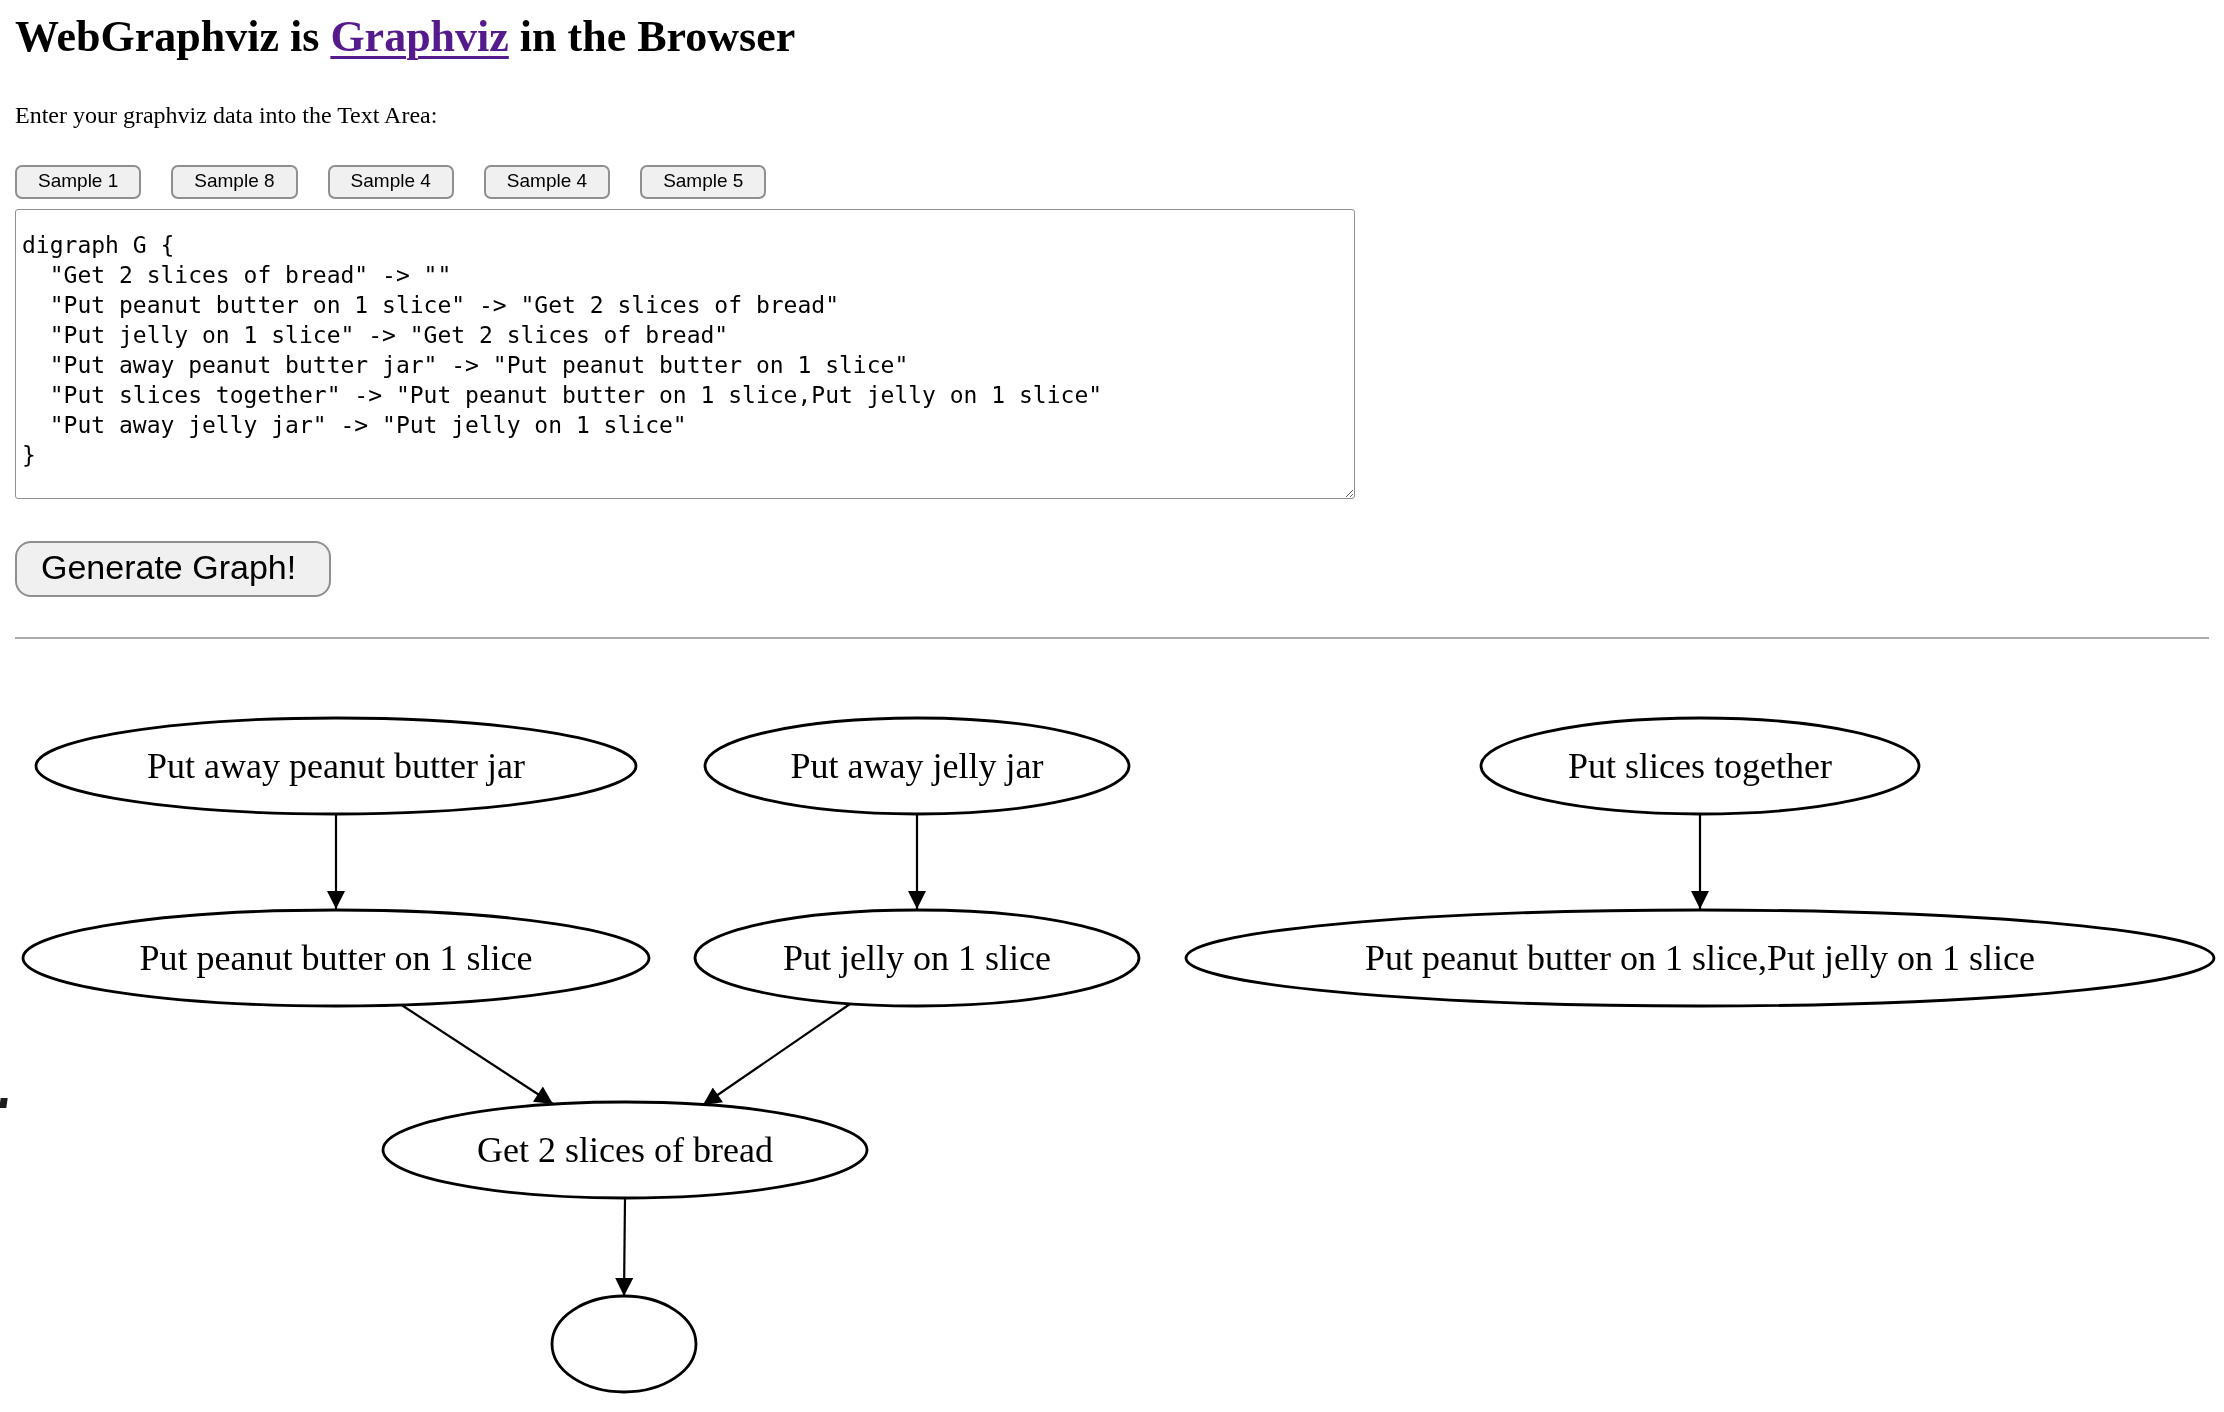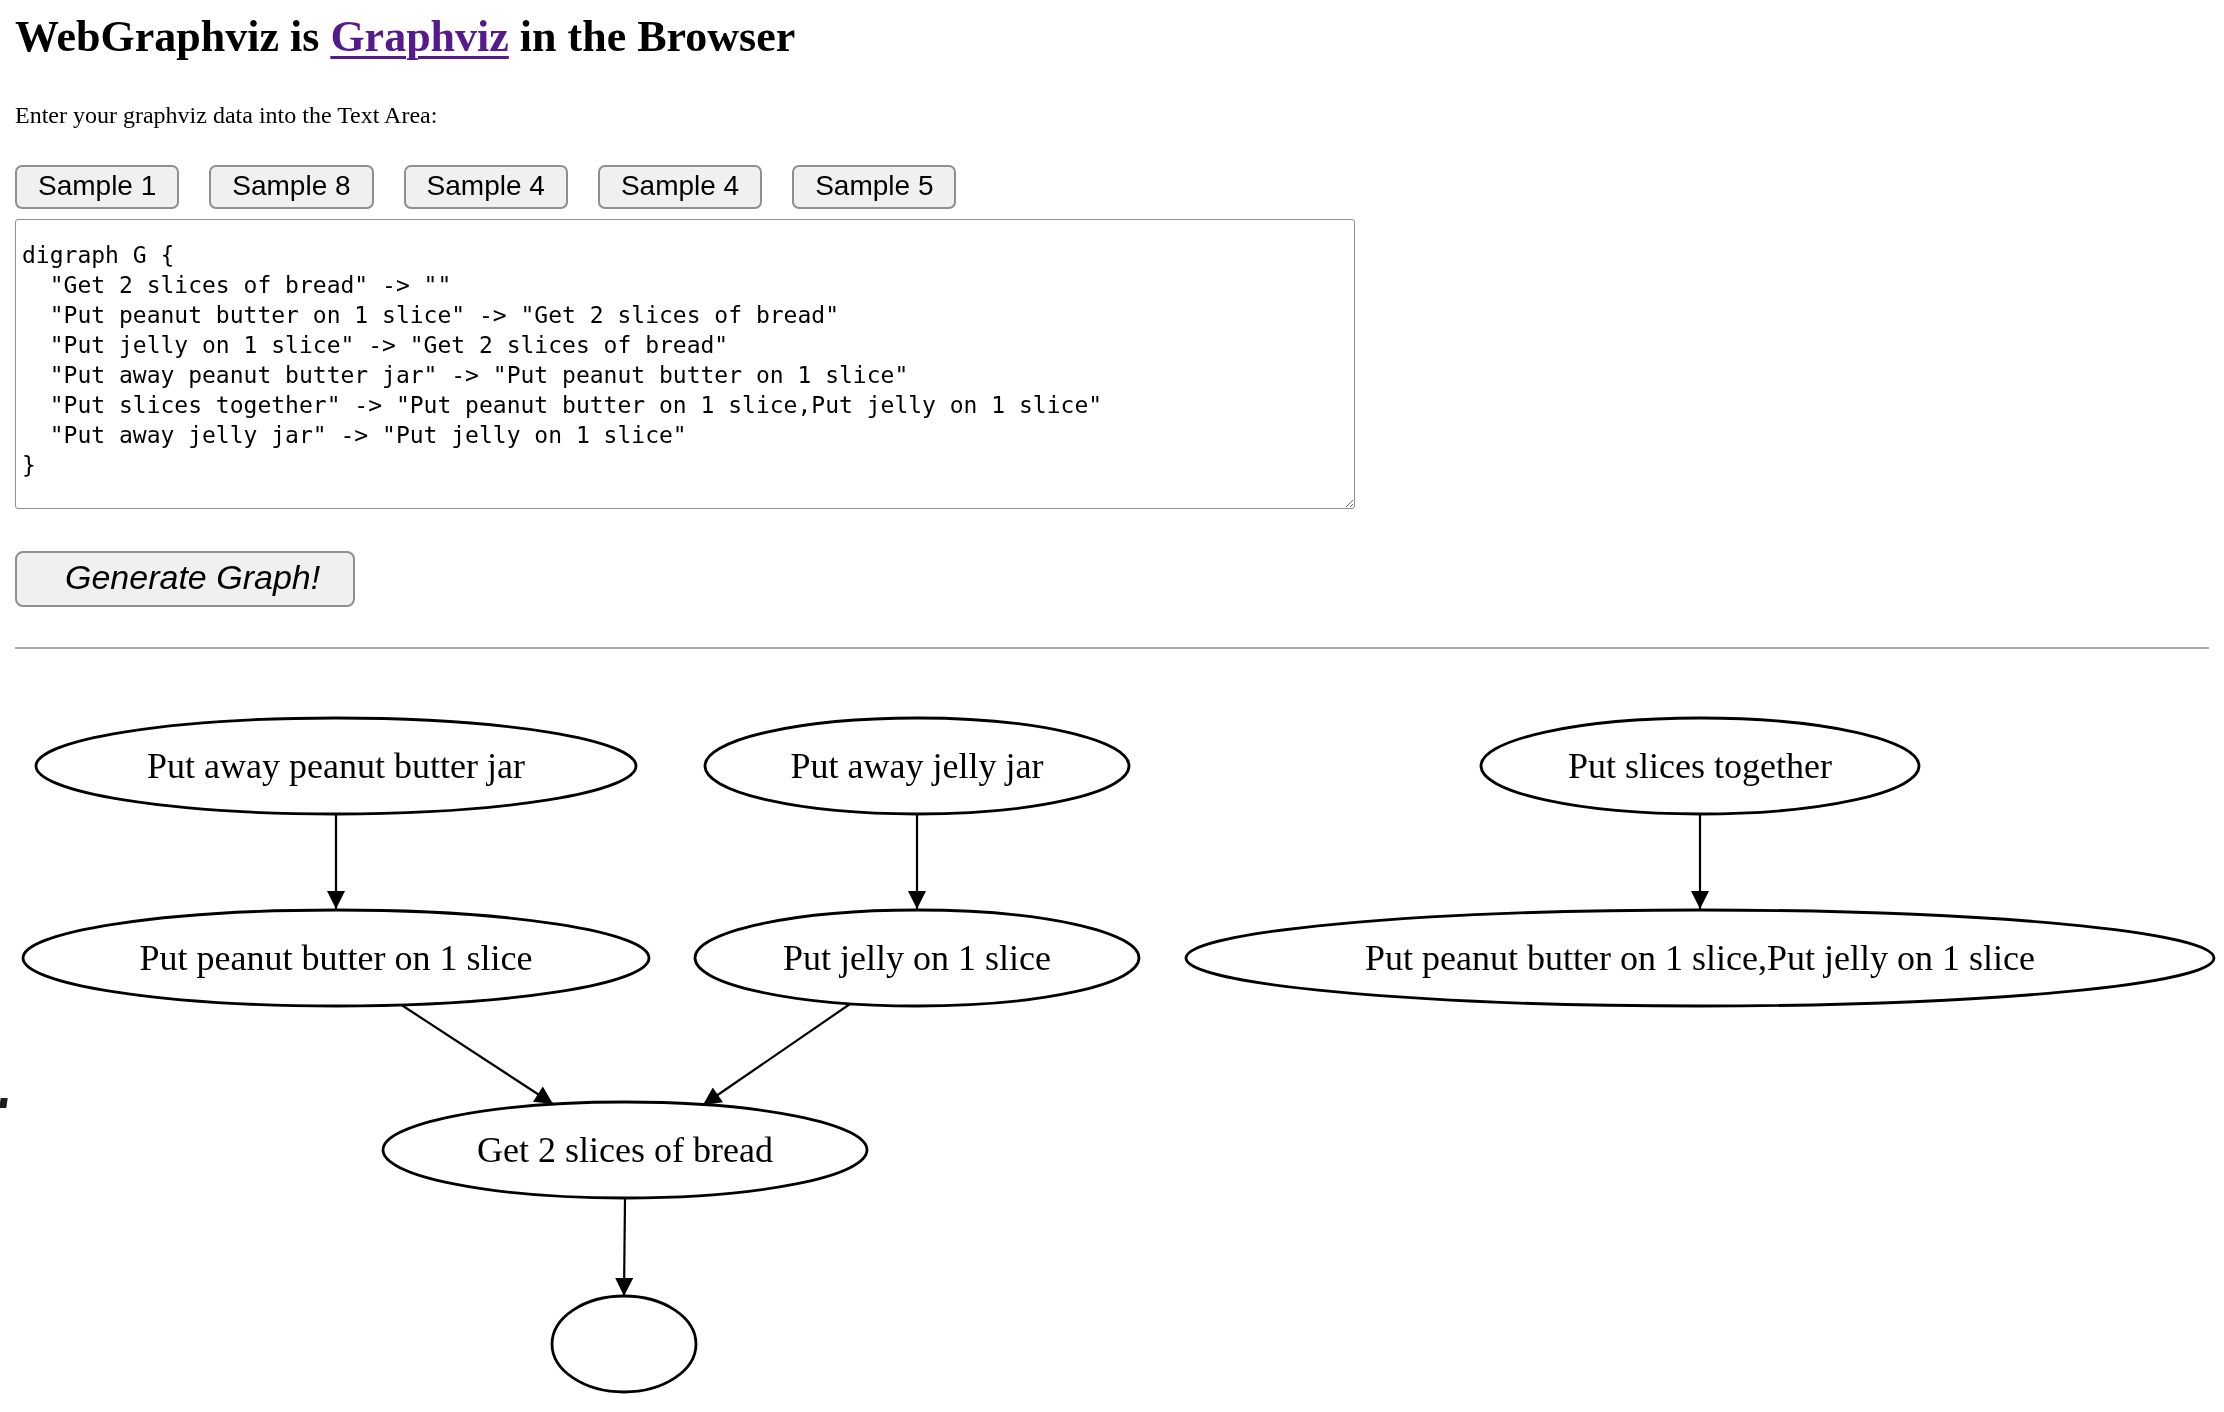--- a/index.html
+++ b/index.html
@@ -41,21 +41,21 @@
   p.privacy {
     font-size: 19px;
     margin: 26px 0 0 0;
     line-height: 1.35;
   }
   .samples {
     margin-top: 34px;
   }
   button.sample-btn {
     font-family: "Liberation Sans", sans-serif;
-    font-size: 28px;
+    font-size: 19px;
     color: #000;
     background: #f0f0f0;
     border: 2px solid #8f8f8f;
     border-radius: 7px;
     padding: 3px 21px 5px 21px;
     margin-right: 26px;
     cursor: pointer;
   }
   textarea.gv-input {
     display: block;
@@ -75,24 +75,23 @@
     background: #fff;
   }
   button.generate-btn {
     display: block;
     margin-top: 42px;
     font-family: "Liberation Sans", sans-serif;
     font-size: 34px;
     color: #000;
     background: #f0f0f0;
     border: 2px solid #8f8f8f;
-    border-radius: 8px;
-    padding: 5px 33px 8px 48px;
+    border-radius: 16px;
+    padding: 5px 33px 8px 24px;
     cursor: pointer;
-    font-style: italic;
   }
   hr.divider {
     margin: 40px 0 0 0;
     border: none;
     border-top: 2px solid #ababab;
   }
   svg.graph {
     position: absolute;
     left: 0;
     top: 706px;

